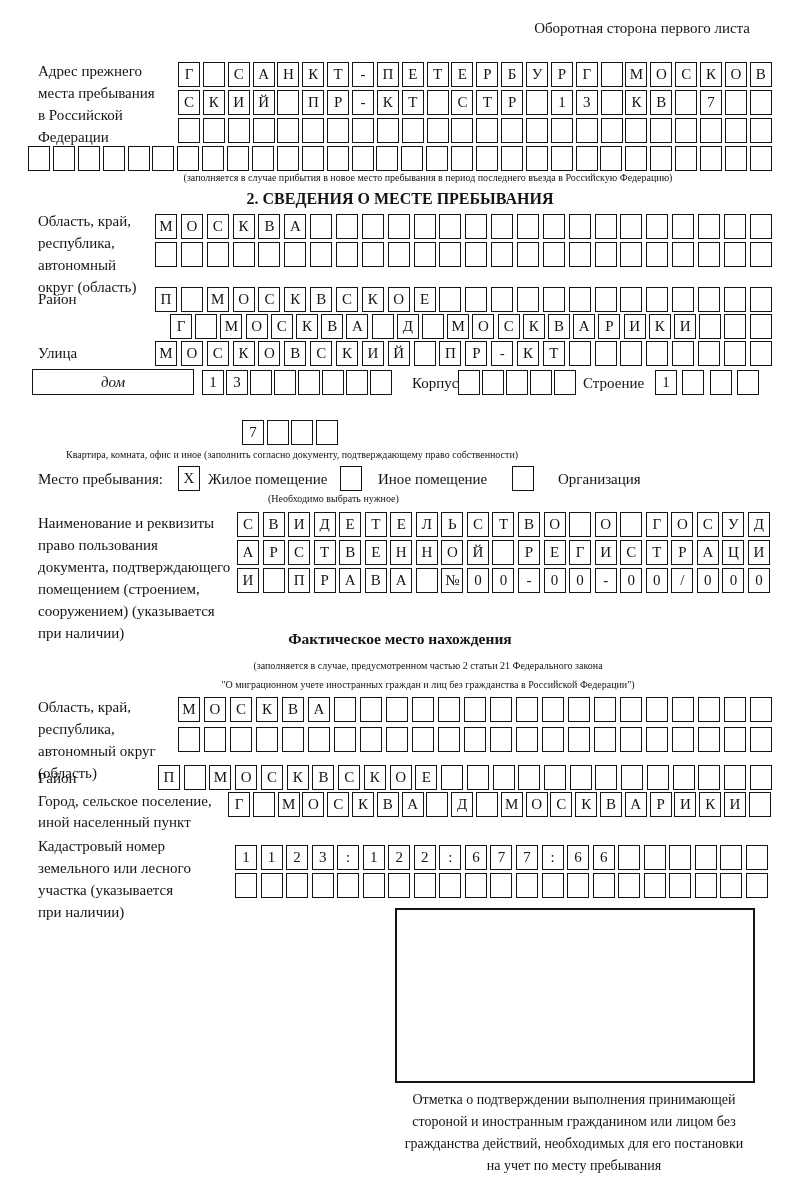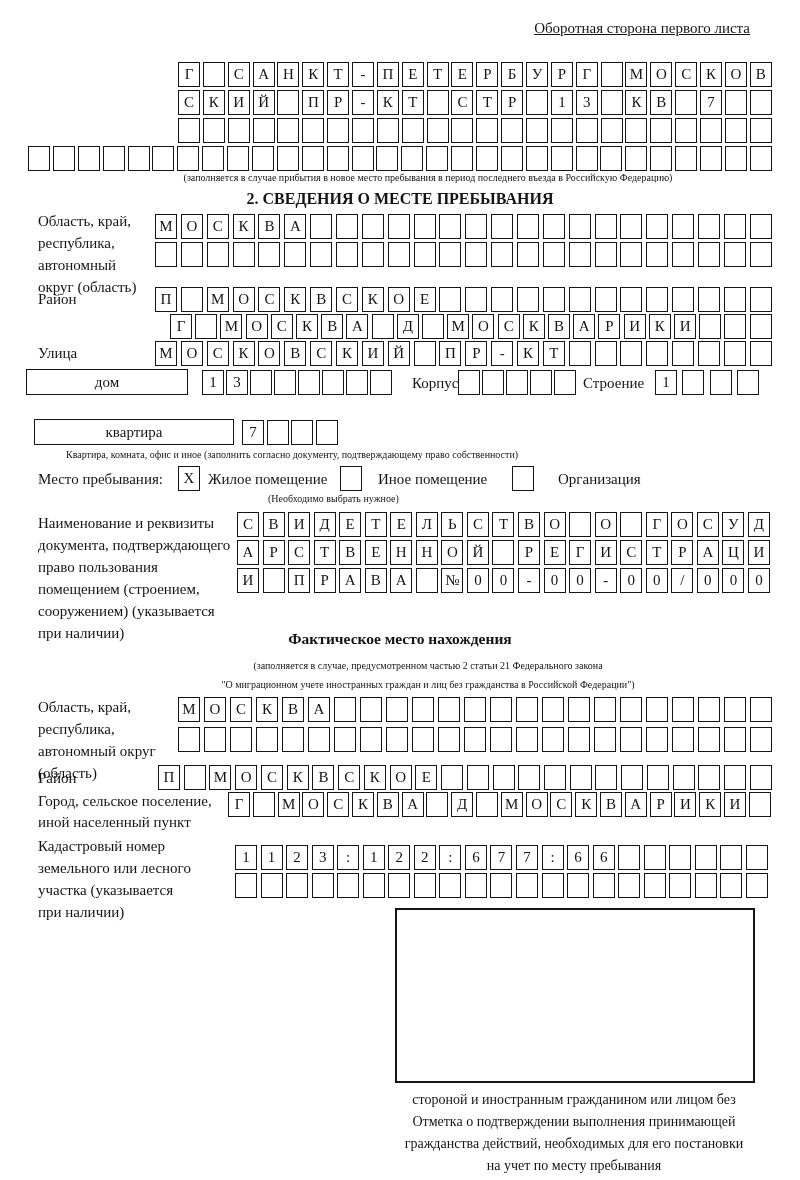--- a/index.html
+++ b/index.html
@@ -17,22 +17,28 @@
   .center{text-align:center;width:800px;left:0;}
   .fieldbox{border:1.6px solid #141414;box-sizing:border-box;display:flex;
             align-items:center;justify-content:center;font-size:15px;background:#fff;}
   .stamp{border:2px solid #141414;box-sizing:border-box;background:#fff;}
 </style>
 </head>
 <body>
 
 <div class="page">
 
-  <div class="abs lbl" style="top:17px;right:50px;text-decoration:underline;">Оборотная сторона первого листа</div>
-
+  <div class="abs lbl" style="top:17px;right:50px;">Оборотная сторона первого листа</div>
+
+  <div class="abs lbl" style="left:38px;top:60px;">
+      <div>Адрес прежнего</div>
+      <div>места пребывания</div>
+      <div>в Российской</div>
+      <div>Федерации</div>
+    </div>
   <div class="abs cellrow" style="left:178px;top:62px;width:594px;">
       <span class="cell">Г</span>
       <span class="cell"></span>
       <span class="cell">С</span>
       <span class="cell">А</span>
       <span class="cell">Н</span>
       <span class="cell">К</span>
       <span class="cell">Т</span>
       <span class="cell">-</span>
       <span class="cell">П</span>
@@ -275,21 +281,21 @@
       <span class="cell"></span>
       <span class="cell"></span>
       <span class="cell"></span>
       <span class="cell"></span>
       <span class="cell"></span>
       <span class="cell"></span>
       <span class="cell"></span>
       <span class="cell"></span>
     </div>
 
-  <div class="abs fieldbox" style="left:26px;top:369px;width:162px;height:26px;">дом</div>
+  <div class="abs fieldbox" style="left:32px;top:369px;width:162px;height:26px;font-style:italic;">дом</div>
   <div class="abs cellrow" style="left:202px;top:370px;width:190px;">
       <span class="cell">1</span>
       <span class="cell">3</span>
       <span class="cell"></span>
       <span class="cell"></span>
       <span class="cell"></span>
       <span class="cell"></span>
       <span class="cell"></span>
       <span class="cell"></span>
     </div>
@@ -302,42 +308,41 @@
       <span class="cell"></span>
     </div>
   <div class="abs lbl" style="left:583px;top:372px;">Строение</div>
   <div class="abs cellrow" style="left:655px;top:370px;width:104px;">
       <span class="cell">1</span>
       <span class="cell"></span>
       <span class="cell"></span>
       <span class="cell"></span>
     </div>
 
-  <div class="abs fieldbox" style="left:34px;top:419px;width:200px;height:26px;">квартира</div>
   <div class="abs cellrow" style="left:242px;top:420px;width:96px;">
       <span class="cell">7</span>
       <span class="cell"></span>
       <span class="cell"></span>
       <span class="cell"></span>
     </div>
   <div class="abs cap" style="left:38px;top:449px;">Квартира, комната, офис и иное (заполнить согласно документу, подтверждающему право собственности)</div>
 
   <div class="abs lbl" style="left:38px;top:468px;">Место пребывания:</div>
   <div class="abs cell" style="left:178px;top:466px;">X</div>
   <div class="abs lbl" style="left:208px;top:468px;">Жилое помещение</div>
   <div class="abs cell" style="left:340px;top:466px;"></div>
   <div class="abs lbl" style="left:378px;top:468px;">Иное помещение</div>
   <div class="abs cell" style="left:512px;top:466px;"></div>
   <div class="abs lbl" style="left:558px;top:468px;">Организация</div>
   <div class="abs cap" style="left:240px;top:493px;">(Необходимо выбрать нужное)</div>
 
   <div class="abs lbl" style="left:38px;top:512px;">
       <div>Наименование и реквизиты</div>
+      <div>право пользования</div>
       <div>документа, подтверждающего</div>
-      <div>право пользования</div>
       <div>помещением (строением,</div>
       <div>сооружением) (указывается</div>
       <div>при наличии)</div>
     </div>
   <div class="abs cellrow" style="left:237px;top:512px;width:533px;">
       <span class="cell">С</span>
       <span class="cell">В</span>
       <span class="cell">И</span>
       <span class="cell">Д</span>
       <span class="cell">Е</span>
@@ -573,19 +578,19 @@
       <span class="cell"></span>
       <span class="cell"></span>
       <span class="cell"></span>
       <span class="cell"></span>
       <span class="cell"></span>
       <span class="cell"></span>
     </div>
 
   <div class="abs stamp" style="left:395px;top:908px;width:360px;height:175px;"></div>
   <div class="abs" style="left:358px;top:1089px;width:432px;text-align:center;font-size:14px;line-height:22px;">
+      <div>Отметка о подтверждении выполнения принимающей</div>
       <div>стороной и иностранным гражданином или лицом без</div>
-      <div>Отметка о подтверждении выполнения принимающей</div>
       <div>гражданства действий, необходимых для его постановки</div>
       <div>на учет по месту пребывания</div>
     </div>
 
 </div>
 
 </body></html>

